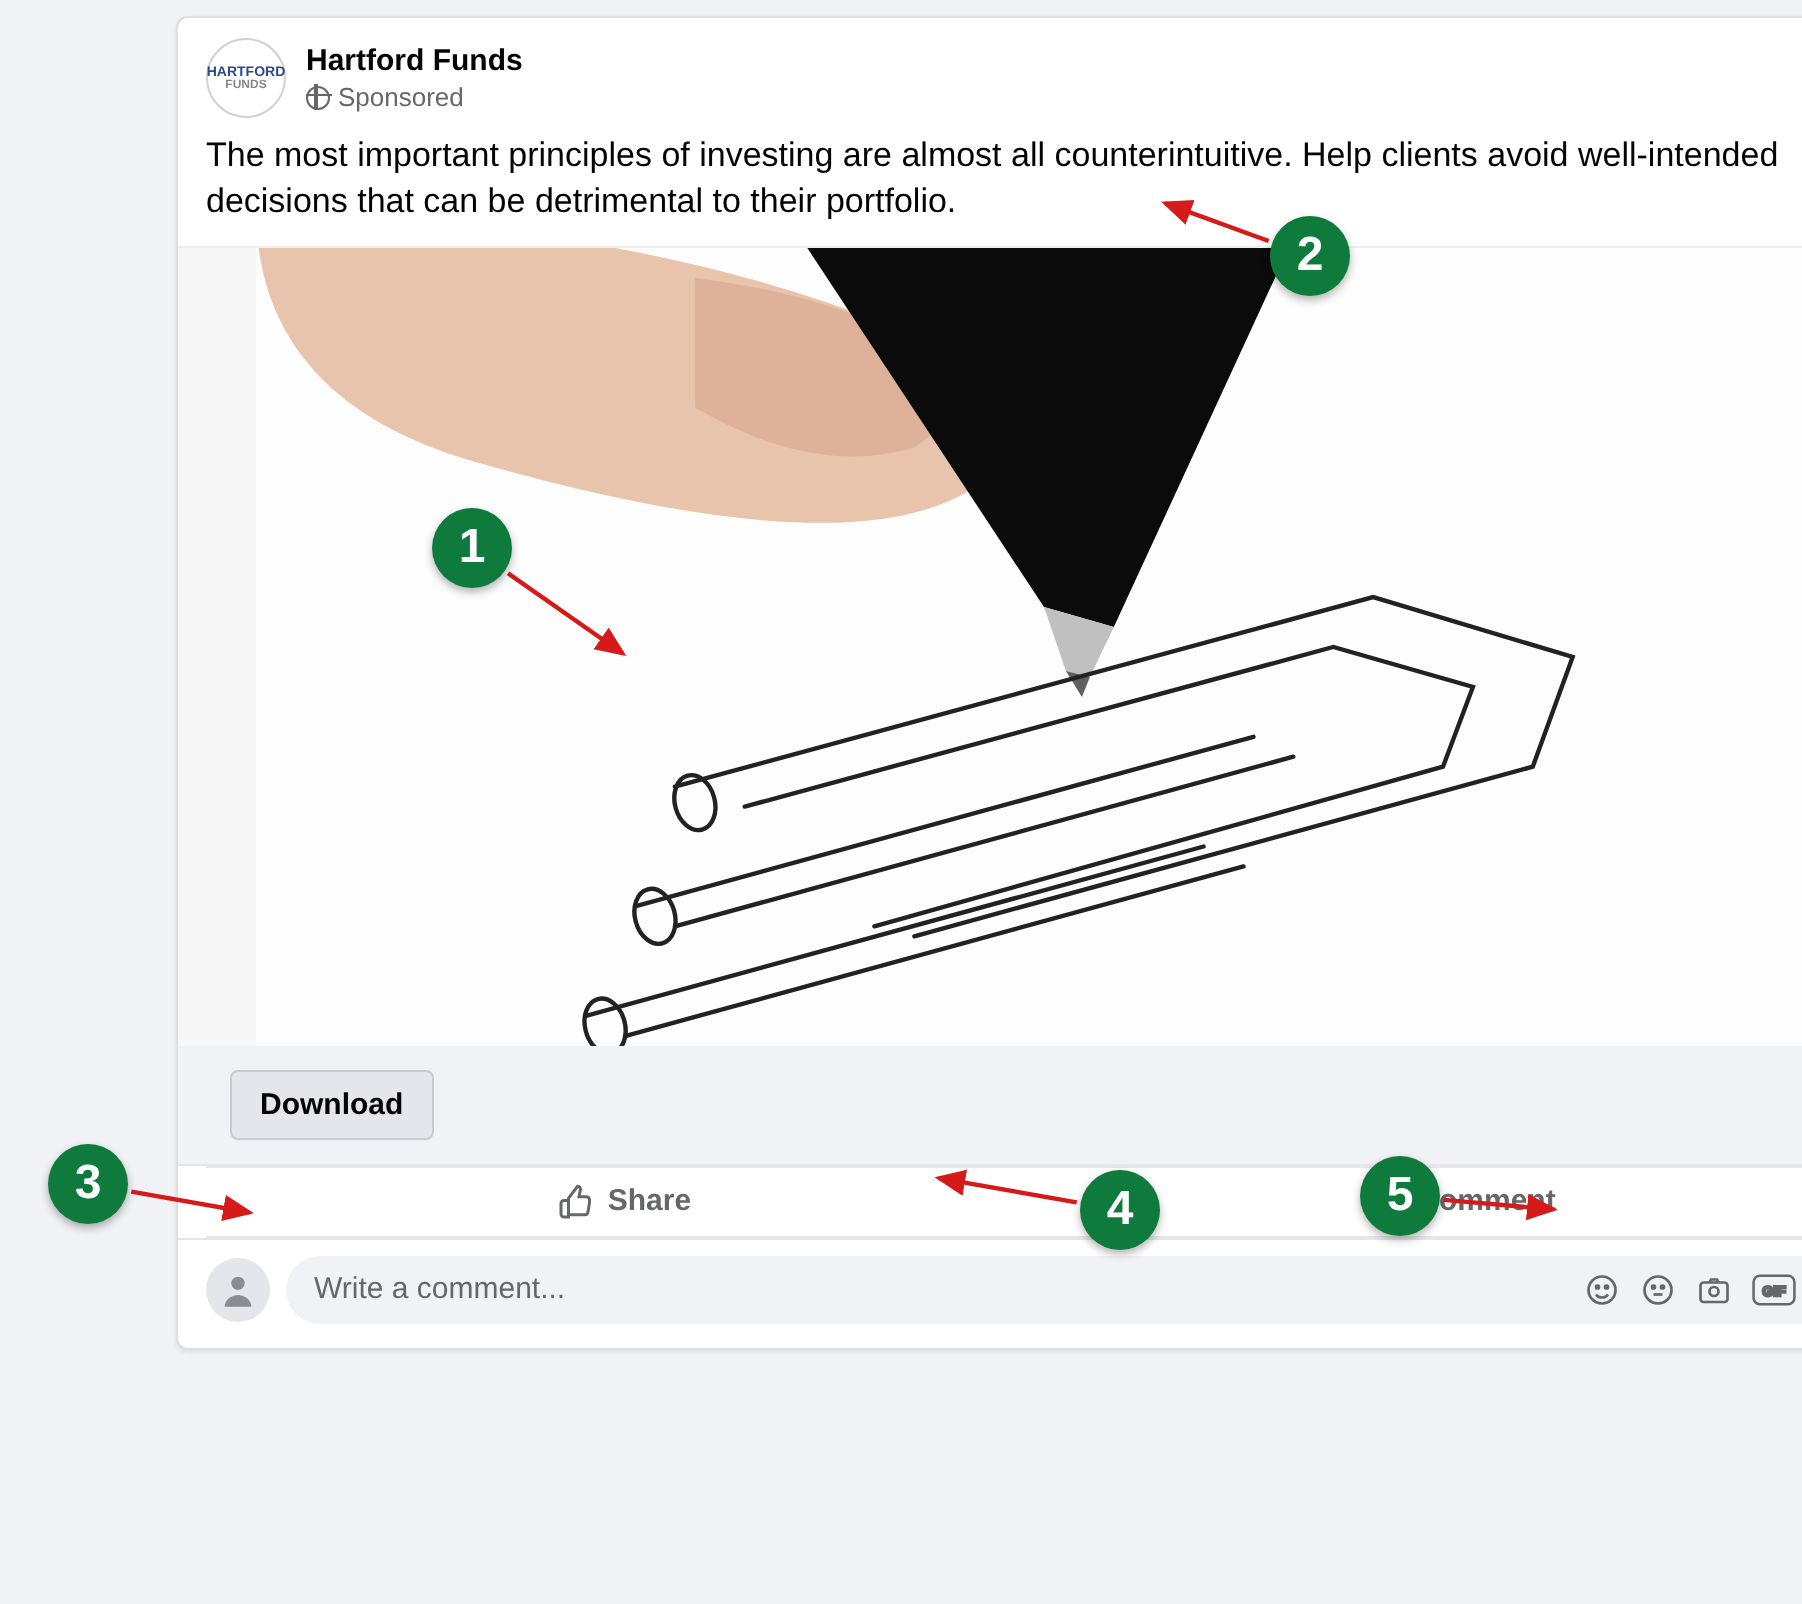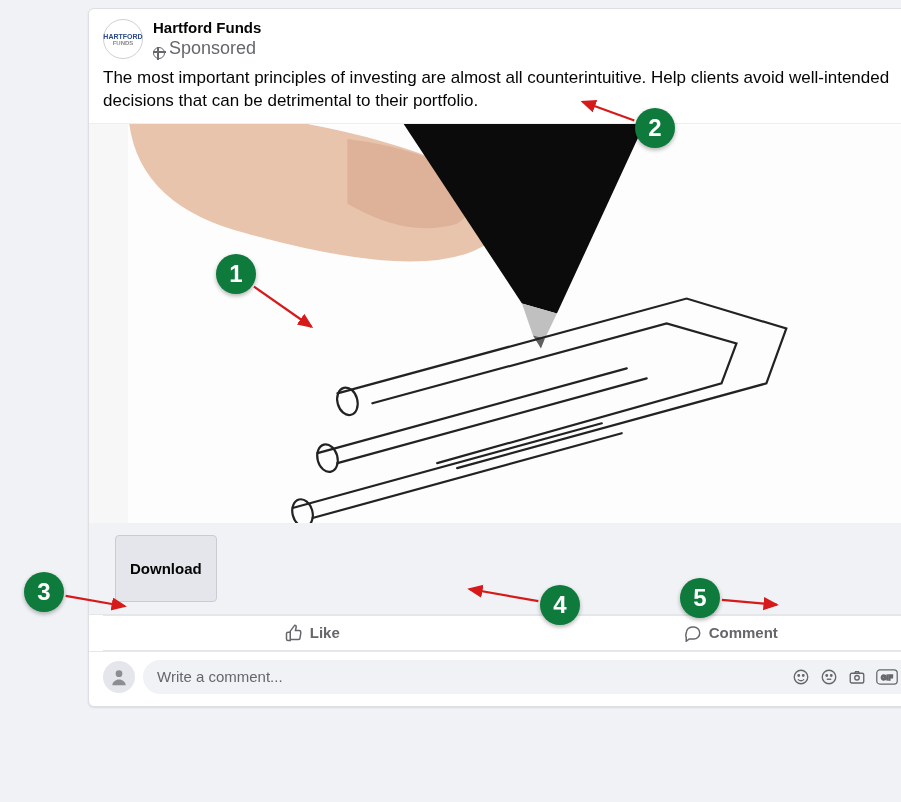--- a/index.html
+++ b/index.html
@@ -44,24 +44,24 @@
   }
   .logo span:last-child { color: #888; font-size: 6px; }
   .header-text { margin-left: 10px; flex: 1; }
   .page-name {
     font-size: 15px;
     font-weight: 600;
     color: #050505;
   }
   .sponsored-row {
     display: flex;
-    align-items: flex-end;
+    align-items: center;
     gap: 4px;
     color: #65676b;
-    font-size: 18px;
+    font-size: 13px;
     margin-top: 2px;
   }
   .globe-icon {
     width: 12px;
     height: 12px;
     border-radius: 50%;
     border: 1.5px solid #65676b;
     position: relative;
   }
   .globe-icon::before {
@@ -145,21 +145,21 @@
     margin-top: 2px;
   }
   .link-desc {
     font-size: 15px;
     color: #050505;
     margin-top: 2px;
   }
   .cta-btn {
     background: #e4e6eb;
     border: 1px solid #c9ccd1;
-    padding: 24px 14px;
+    padding: 8px 14px;
     font-size: 15px;
     font-weight: 600;
     color: #050505;
     border-radius: 4px;
     cursor: pointer;
     margin-left: 12px;
     flex-shrink: 0;
   }
   .actions {
     display: flex;
@@ -300,21 +300,21 @@
 
   <div class="link-box">
     <button class="cta-btn">Download</button>
   </div>
 
   <div class="actions">
     <div class="action-btn">
       <svg width="18" height="18" viewBox="0 0 24 24" fill="none" stroke="#65676b" stroke-width="2">
         <path d="M7 22V11M2 13v7a2 2 0 0 0 2 2h3V11H4a2 2 0 0 0-2 2zm19-2.5a2 2 0 0 0-2-2h-5l1-5a2 2 0 0 0-2-2l-6 8v11h11a2 2 0 0 0 2-2l1-6z"></path>
       </svg>
-      <span>Like</span>
+      <span>Share</span>
     </div>
     <div class="action-btn">
       <svg width="18" height="18" viewBox="0 0 24 24" fill="none" stroke="#65676b" stroke-width="2">
         <path d="M21 12a8 8 0 0 1-8 8H7l-4 3v-5a8 8 0 0 1 0-6 8 8 0 0 1 8-8h2a8 8 0 0 1 8 8z"></path>
       </svg>
       <span>Comment</span>
     </div>
   </div>
 
   <div class="divider-inset"></div>

